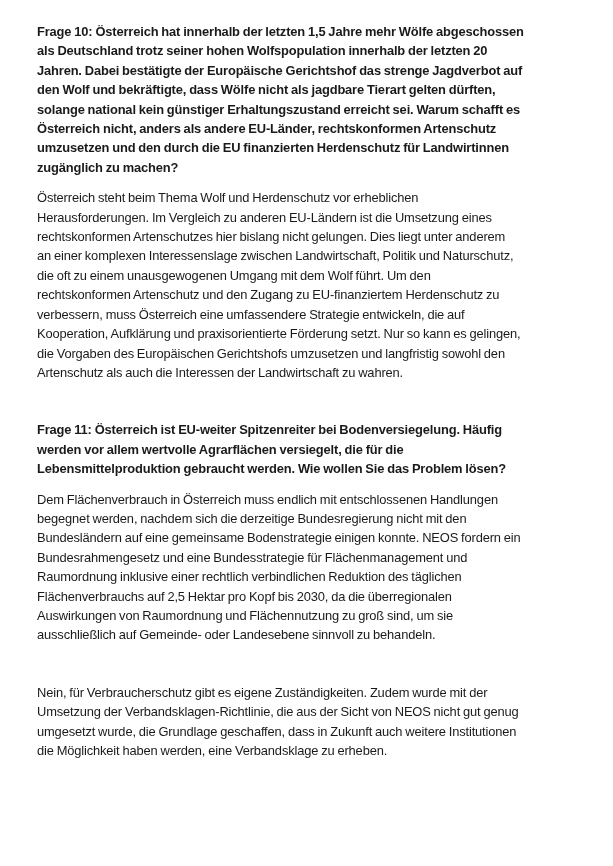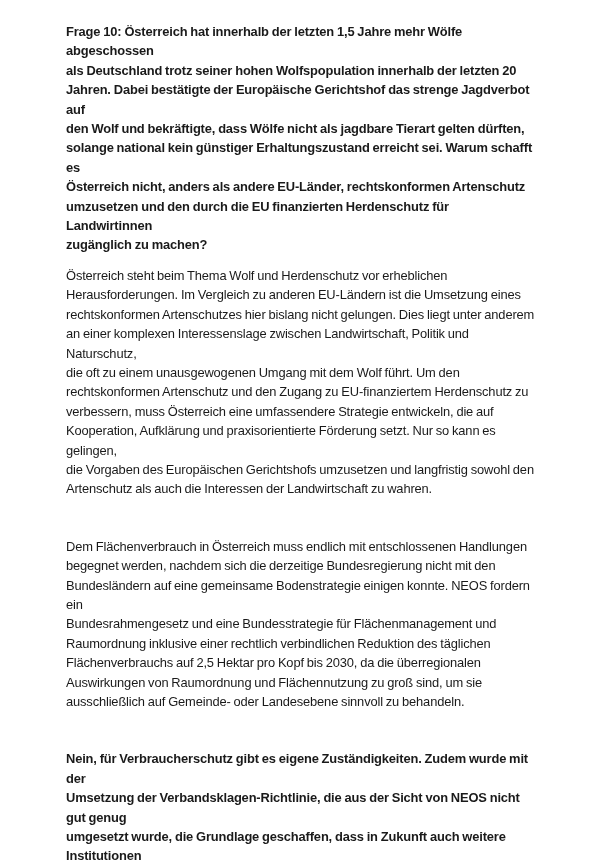--- a/index.html
+++ b/index.html
@@ -5,21 +5,21 @@
   html, body {
     margin: 0;
     padding: 0;
     background: #ffffff;
   }
   .page {
     position: relative;
     width: 541px;
     height: 866px;
     box-sizing: border-box;
-    padding: 22px 6px 0 66px;
+    padding: 22px 6px 0 37px;
     background: #ffffff;
     overflow: hidden;
     font-family: "Liberation Sans", sans-serif;
     font-size: 12.9px;
     line-height: 19.4px;
     letter-spacing: -0.15px;
     word-spacing: -0.5px;
     color: #1a1a1a;
   }
   .page p {
@@ -29,21 +29,20 @@
   .question {
     font-weight: 700;
     margin-bottom: 11px !important;
   }
   .answer {
     font-weight: 400;
     margin-bottom: 38px !important;
   }
   section:last-child .answer {
     margin-bottom: 0 !important;
-    font-weight: bold;
   }
 </style>
 </head>
 <body>
 
 <div class="page">
 
   <section>
     <p class="question">Frage 10: Österreich hat innerhalb der letzten 1,5 Jahre mehr Wölfe abgeschossen
 als Deutschland trotz seiner hohen Wolfspopulation innerhalb der letzten 20
@@ -59,20 +58,23 @@
 an einer komplexen Interessenslage zwischen Landwirtschaft, Politik und Naturschutz,
 die oft zu einem unausgewogenen Umgang mit dem Wolf führt. Um den
 rechtskonformen Artenschutz und den Zugang zu EU-finanziertem Herdenschutz zu
 verbessern, muss Österreich eine umfassendere Strategie entwickeln, die auf
 Kooperation, Aufklärung und praxisorientierte Förderung setzt. Nur so kann es gelingen,
 die Vorgaben des Europäischen Gerichtshofs umzusetzen und langfristig sowohl den
 Artenschutz als auch die Interessen der Landwirtschaft zu wahren.</p>
   </section>
 
   <section>
+    <p class="question">Frage 11: Österreich ist EU-weiter Spitzenreiter bei Bodenversiegelung. Häufig
+werden vor allem wertvolle Agrarflächen versiegelt, die für die
+Lebensmittelproduktion gebraucht werden. Wie wollen Sie das Problem lösen?</p>
     <p class="answer">Dem Flächenverbrauch in Österreich muss endlich mit entschlossenen Handlungen
 begegnet werden, nachdem sich die derzeitige Bundesregierung nicht mit den
 Bundesländern auf eine gemeinsame Bodenstrategie einigen konnte. NEOS fordern ein
 Bundesrahmengesetz und eine Bundesstrategie für Flächenmanagement und
 Raumordnung inklusive einer rechtlich verbindlichen Reduktion des täglichen
 Flächenverbrauchs auf 2,5 Hektar pro Kopf bis 2030, da die überregionalen
 Auswirkungen von Raumordnung und Flächennutzung zu groß sind, um sie
 ausschließlich auf Gemeinde- oder Landesebene sinnvoll zu behandeln.</p>
   </section>
 

